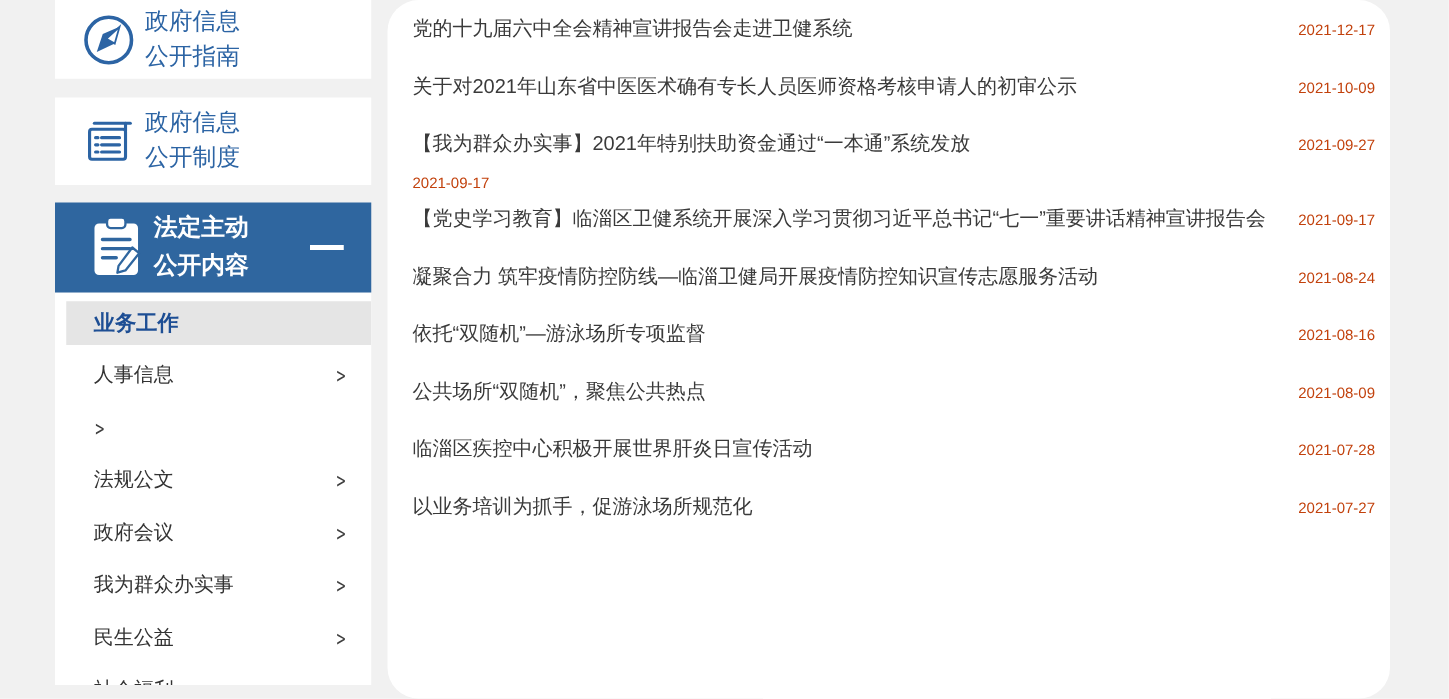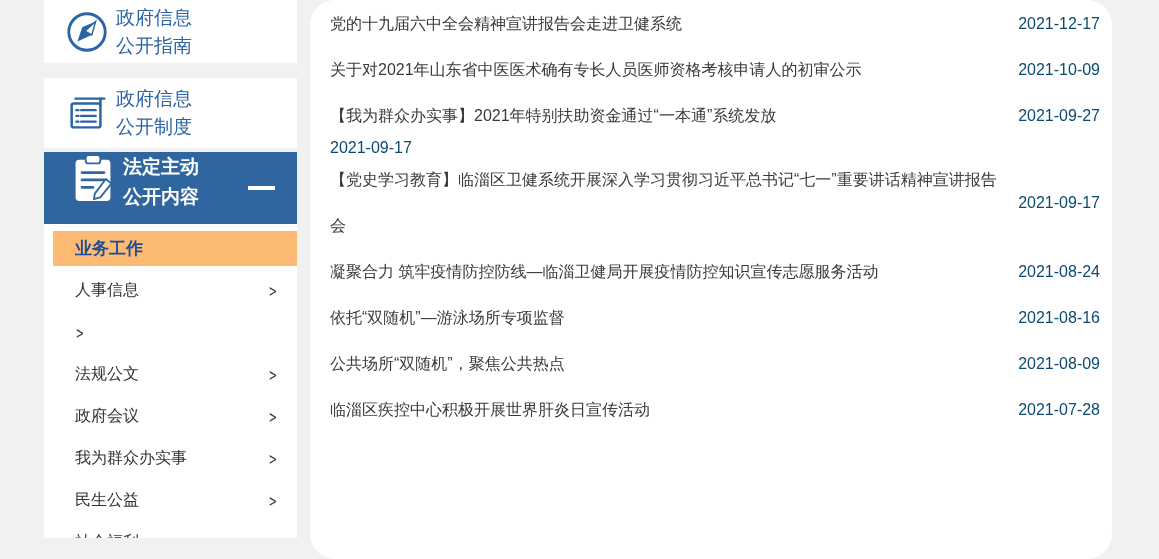--- a/index.html
+++ b/index.html
@@ -19,35 +19,35 @@
     padding-left:18px;
   }
   .side-card.card1 { height:63px; }
   .side-card.card2 { height:70px; margin-top:15px; }
   .side-card .icon-wrap { width:50px; height:48px; flex:0 0 50px; display:flex; align-items:center; justify-content:center; }
   .side-card .card-label {
     margin-left:4px;
     color:#2c64a4; font-size:19px; line-height:28px;
   }
   .section-header {
-    margin-top:4px; height:72px;
+    margin-top:14px; height:72px;
     background:#2f669f; color:#fff;
-    display:flex; align-items:flex-start;
+    display:flex; align-items:center;
     padding-left:25px; position:relative;
   }
   .section-header .icon-wrap { width:48px; height:54px; flex:0 0 48px; display:flex; align-items:center; justify-content:center; }
   .section-header .header-label { margin-left:6px; font-size:19px; line-height:30px; font-weight:bold; }
   .collapse-dash {
     position:absolute; right:22px; top:34px;
     width:27px; height:4px; background:#ffffff;
   }
   .menu-panel { background:#ffffff; padding-top:7px; height:314px; overflow:hidden; }
   .active-row {
     margin-left:9px; height:35px; line-height:35px;
-    background:#fdba74; color:#1d4e94;
+    background:#e5e5e5; color:#1d4e94;
     font-size:17px; font-weight:bold;
     padding-left:22px;
   }
   .menu-list { padding-top:3px; }
   .menu-item {
     height:42px;
     display:flex; align-items:center;
     padding:0 19px 0 31px;
     font-size:16px; color:#333;
     cursor:pointer;
@@ -66,21 +66,21 @@
     padding:1px 12px 0 20px;
     border-radius:25px;
   }
   .news-row { display:flex; align-items:center; }
   .news-title {
     flex:1; font-size:16px; color:#3a3a3a;
     line-height:46px; padding-right:14px;
     cursor:pointer;
   }
   .news-date {
-    flex:0 0 auto; font-size:16px; color:#0c4a6e;
+    flex:0 0 auto; font-size:12px; color:#c2410c;
     white-space:nowrap; text-align:right;
   }
   svg { display:block; }
 </style>
 </head>
 <body>
 
 <div class="sidebar">
 
   <div class="side-card card1">
@@ -212,13 +212,17 @@
     <div class="news-row">
       <span class="news-title">公共场所“双随机”，聚焦公共热点</span>
       <span class="news-date">2021-08-09</span>
     </div>
 
     <div class="news-row">
       <span class="news-title">临淄区疾控中心积极开展世界肝炎日宣传活动</span>
       <span class="news-date">2021-07-28</span>
     </div>
 
+    <div class="news-row">
+      <span class="news-title">以业务培训为抓手，促游泳场所规范化</span>
+      <span class="news-date">2021-07-27</span>
+    </div>
   </div>
 
 </body></html>

